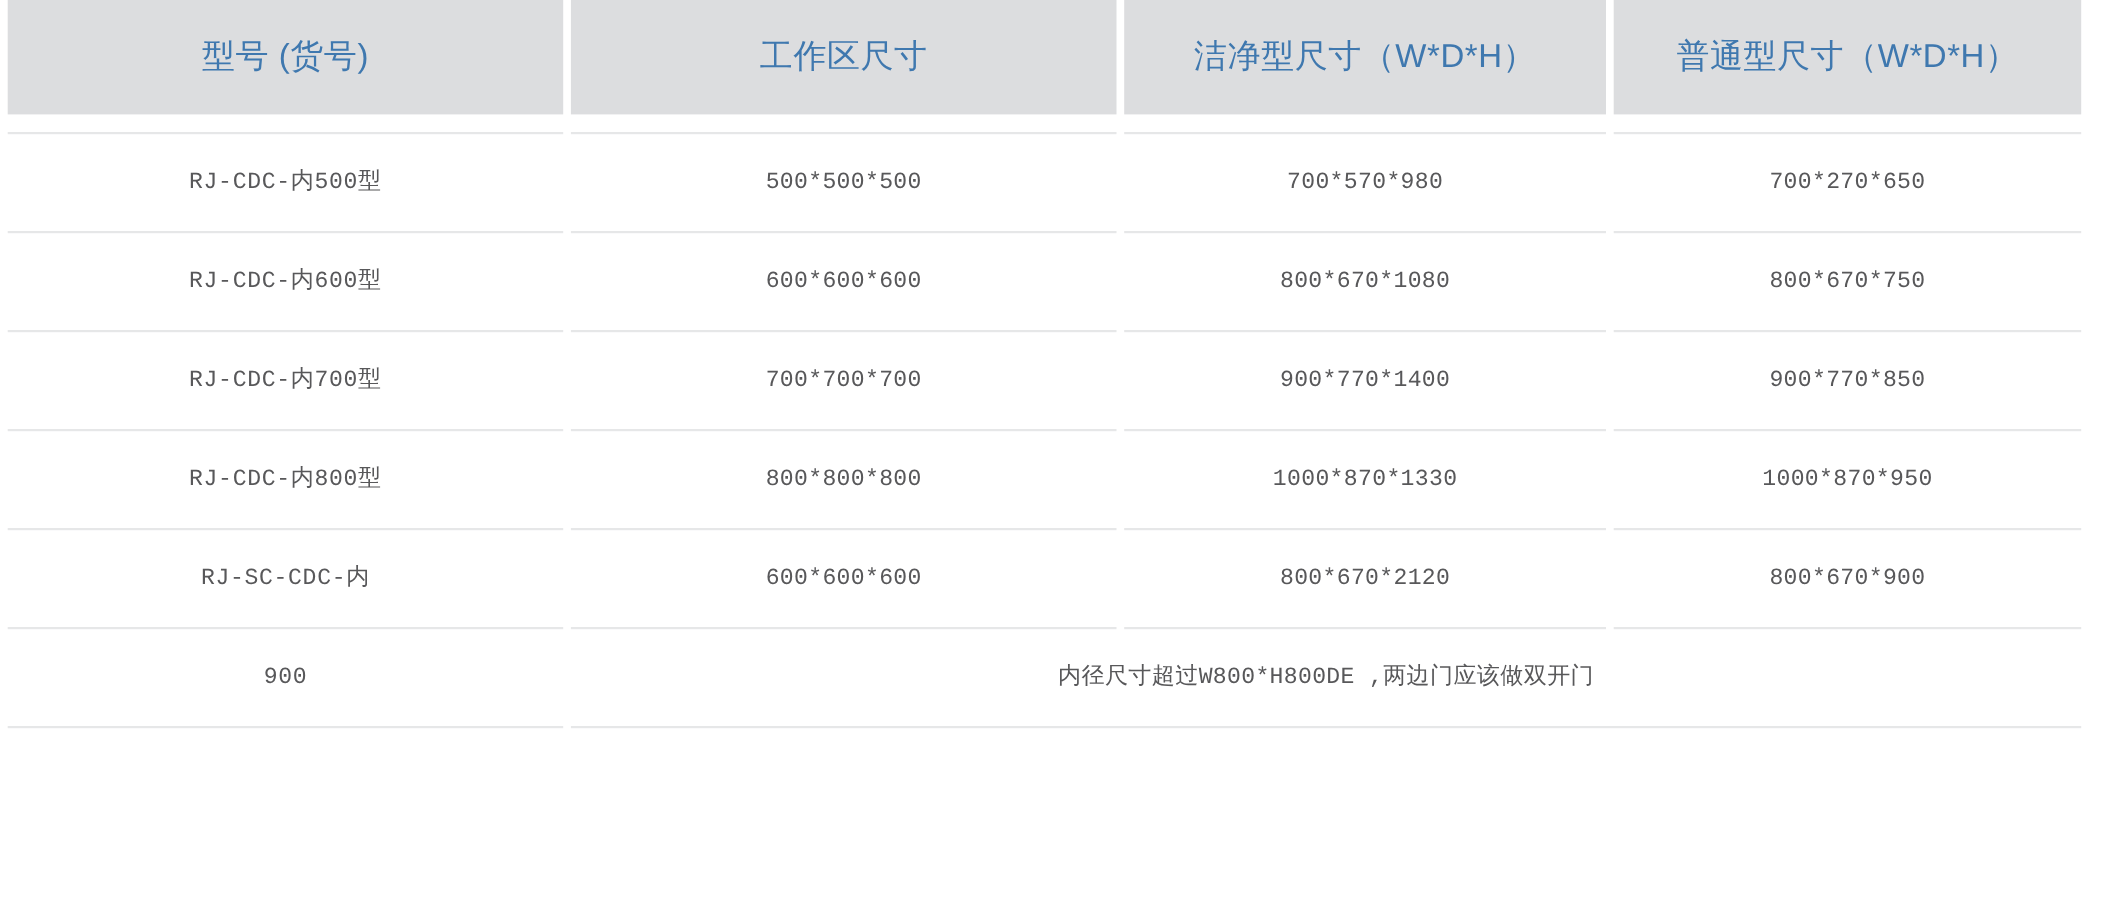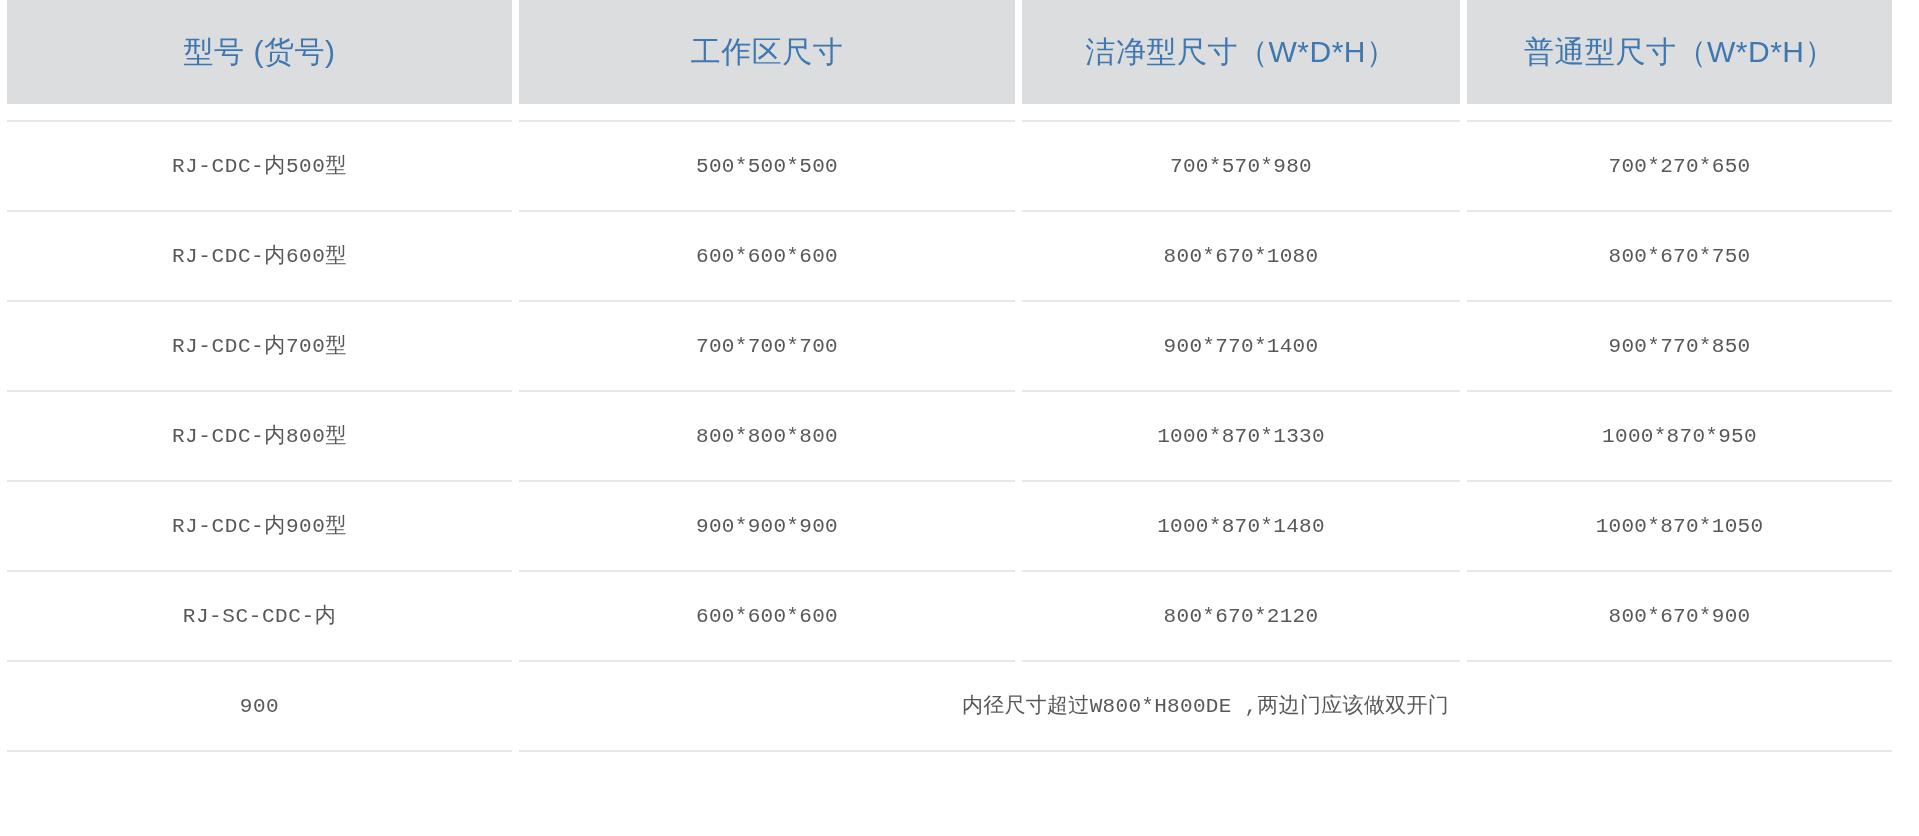--- a/index.html
+++ b/index.html
@@ -137,26 +137,20 @@
         <td>900*770*850</td>
       </tr>
 
       <tr>
         <td class="model-cell">RJ-CDC-内800型</td>
         <td>800*800*800</td>
         <td>1000*870*1330</td>
         <td>1000*870*950</td>
       </tr>
 
-      <tr>
-        <td class="model-cell">RJ-CDC-内900型</td>
-        <td>900*900*900</td>
-        <td>1000*870*1480</td>
-        <td>1000*870*1050</td>
-      </tr>
 
       <tr>
         <td class="model-cell">RJ-SC-CDC-内</td>
         <td>600*600*600</td>
         <td>800*670*2120</td>
         <td>800*670*900</td>
       </tr>
 
       <tr>
         <td class="model-cell">900</td>

